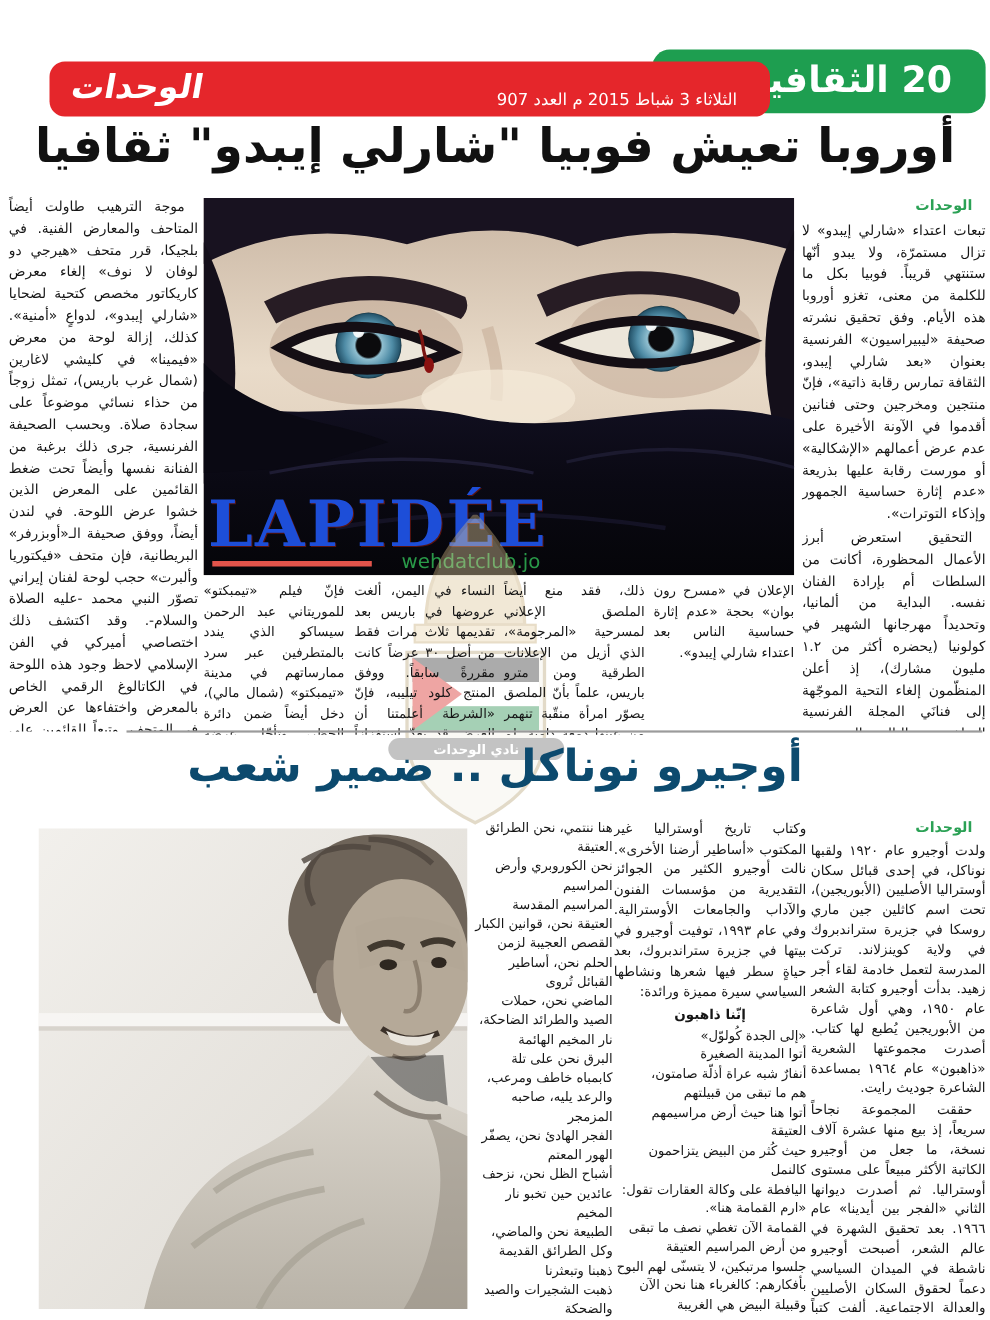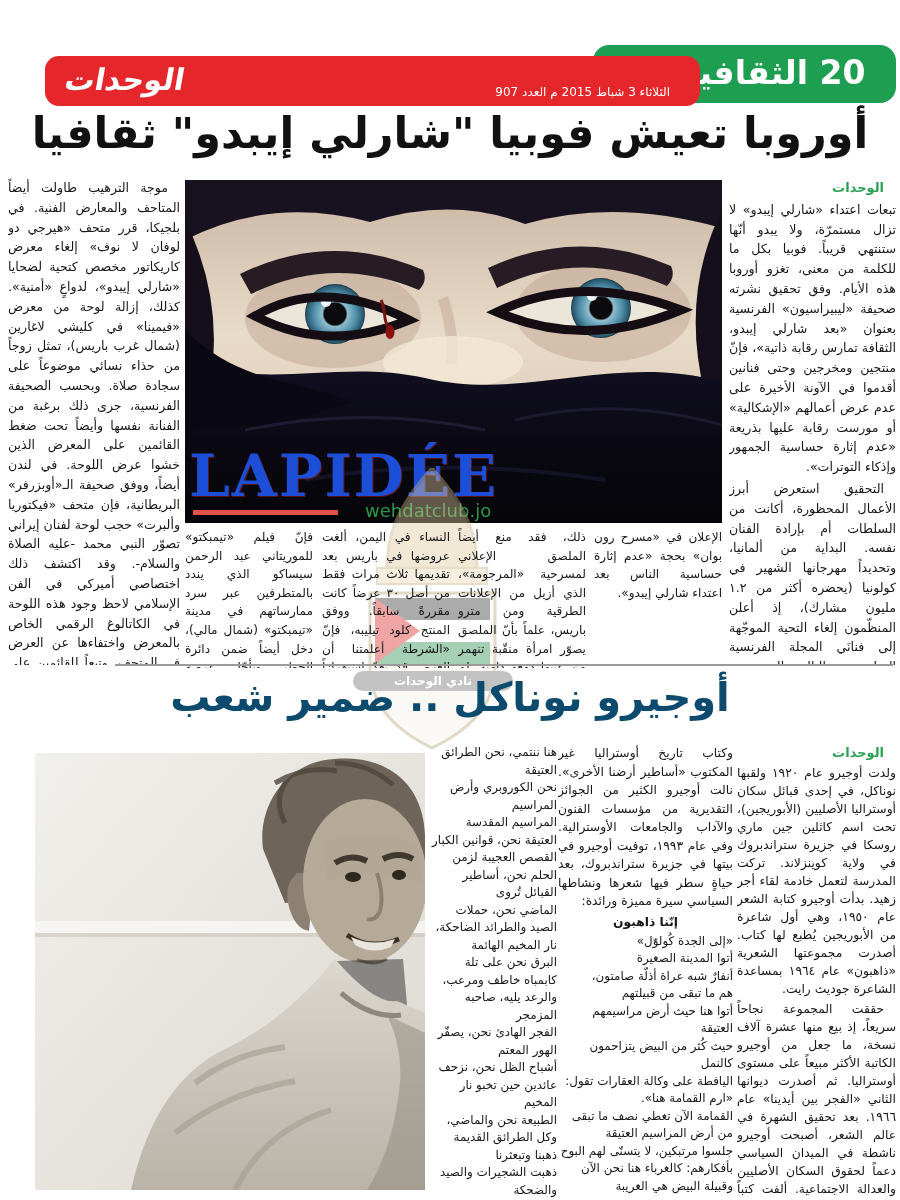--- a/index.html
+++ b/index.html
@@ -12,21 +12,21 @@
   .green-pill{left:593px;top:45px;width:303px;height:58px;background:#1E9E50;border-radius:16px;z-index:2;}
   .green-pill .sec{
     position:absolute;right:14px;left:70px;top:0;height:58px;line-height:56px;color:#fff;
     font-size:33px;font-weight:bold;text-align:center;direction:rtl;
   }
   .red-pill{left:45px;top:56px;width:655px;height:50px;background:#E5262B;border-radius:14px;z-index:3;}
   .brand{
     position:absolute;left:20px;top:6px;color:#fff;font-size:30px;font-weight:bold;
     transform:skewX(-10deg);direction:rtl;
   }
-  .dateline{position:absolute;right:30px;bottom:7px;color:#fff;font-size:12px;direction:rtl;}
+  .dateline{position:absolute;right:30px;bottom:7px;color:#fff;font-size:15px;direction:rtl;}
   
   .h1{left:0;top:108px;width:900px;text-align:center;font-size:43px;font-weight:800;color:#111;direction:rtl;z-index:4;}
   .h2{left:0;top:674px;width:900px;text-align:center;font-size:40px;font-weight:800;color:#0c4a6e;direction:rtl;z-index:4;}
   
   .col{direction:rtl;text-align:justify;overflow:hidden;z-index:3;}
   .col p{margin:0 0 2px 0;text-indent:12px;}
   .col p.noindent{text-indent:0;}
   .a1{font-size:12.6px;line-height:19.8px;}
   .a2{font-size:12.3px;line-height:18px;}
   .byline{color:#2BA155;font-weight:bold;font-size:13px;margin:0 0 6px 0;text-indent:0;}

